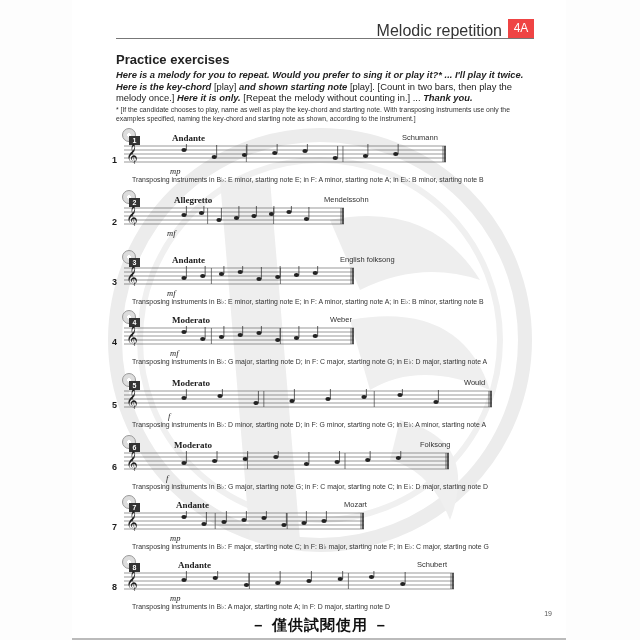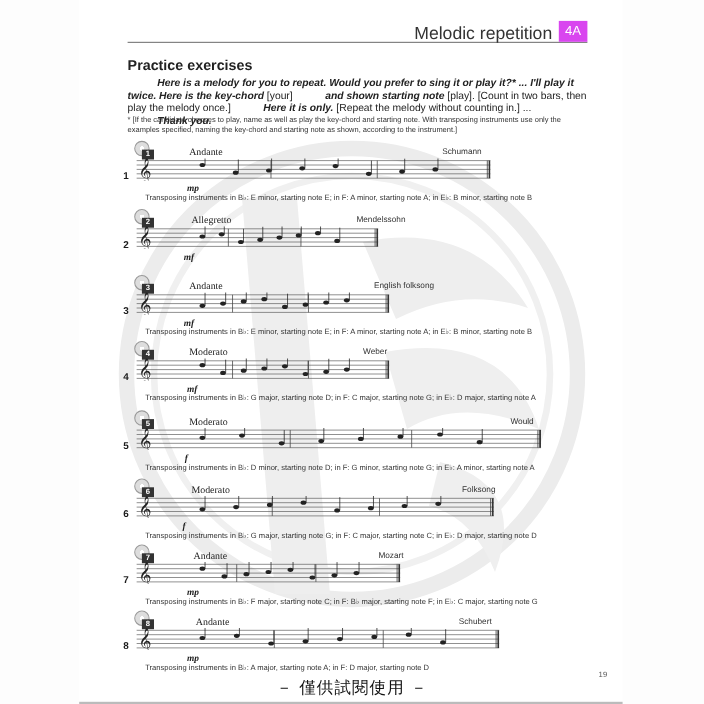--- a/index.html
+++ b/index.html
@@ -1,36 +1,36 @@
 <!DOCTYPE html>
 <html><head>
 <meta charset="utf-8">
 <style>
   html, body { margin:0; padding:0; }
   body { width:640px; height:640px; background:#fdfdfd; position:relative; overflow:hidden; font-family:"Liberation Sans", sans-serif; color:#1c1c1c; }
   .page { position:absolute; left:72px; top:0; width:494px; height:640px; background:#ffffff; }
   .watermark { position:absolute; left:100px; top:120px; width:440px; height:440px; pointer-events:none; }
   .header { position:absolute; left:116px; top:20px; width:418px; height:18px; border-bottom:1px solid #777; }
   .header .title { position:absolute; right:32px; top:2px; font-size:16px; color:#333; }
-  .header .badge { position:absolute; right:0; top:-1px; width:26px; height:19px; background:#d946ef; color:#fff; font-size:12px; text-align:center; line-height:19px; }
+  .header .badge { position:absolute; right:0; top:-1px; width:26px; height:19px; background:#ef4444; color:#fff; font-size:12px; text-align:center; line-height:19px; }
   .section-title { position:absolute; left:116px; top:52px; font-size:13px; font-weight:bold; color:#222; }
   .instructions { position:absolute; left:116px; top:69px; width:420px; font-size:9.4px; line-height:11.6px; color:#222; }
-  .instructions b { font-style:italic;margin-left:27px; }
+  .instructions b { font-style:italic; }
   .footnote { position:absolute; left:116px; top:106px; width:420px; font-size:6.8px; line-height:8.6px; color:#333; }
   .exercise { position:absolute; left:112px; width:420px; height:60px; }
   .ex-num { position:absolute; left:0; top:27px; font-size:9px; font-weight:bold; }
   .cd-icon { position:absolute; left:10px; top:0; width:12px; height:12px; border-radius:50%; border:1px solid #999; background:radial-gradient(circle,#fff 0 2px,#ddd 2px 100%); }
   .track { position:absolute; left:17px; top:8px; width:11px; height:9px; background:#333; color:#fff; font-size:7px; line-height:9px; text-align:center; font-weight:bold; }
-  .tempo { position:absolute; top:5px; font-family:"Liberation Serif", serif; font-weight:normal; font-size:9px; }
+  .tempo { position:absolute; top:5px; font-family:"Liberation Serif", serif; font-weight:bold; font-size:9px; }
   .composer { position:absolute; top:5px; font-size:7.5px; color:#333; }
   .staff { position:absolute; top:16px; left:12px; height:20px; }
-  .dyn { position:absolute; top:38px; font-family:"Liberation Serif", serif; font-style:italic; font-weight:bold; font-size:8.5px; }
+  .dyn { position:absolute; top:38px; font-family:"Liberation Serif", serif; font-style:italic; font-weight:normal; font-size:8.5px; }
   .transpose { position:absolute; left:20px; top:48px; font-size:6.9px; color:#333; white-space:nowrap; }
   .page-num { position:absolute; right:88px; top:610px; font-size:7px; color:#555; }
-  .stamp { position:absolute; left:0; width:640px; top:616px; text-align:center; font-size:15px; color:#111; font-weight:normal; letter-spacing:1px; }
+  .stamp { position:absolute; left:0; width:640px; top:616px; text-align:center; font-size:15px; color:#111; font-weight:bold; letter-spacing:1px; }
   .bottom-rule { position:absolute; left:72px; width:494px; top:638px; height:2px; background:#bbb; }
 </style>
 </head>
 <body>
 
 <div class="page"></div>
 
 <svg class="watermark" viewBox="0 0 440 440">
   <circle cx="220" cy="220" r="205" fill="none" stroke="#ececec" stroke-width="14"></circle>
   <circle cx="220" cy="220" r="180" fill="none" stroke="#f0f0f0" stroke-width="6"></circle>
@@ -39,21 +39,21 @@
   <path d="M250 200 Q360 180 390 270 Q320 240 270 270 Z" fill="#efefef"></path>
   <path d="M300 300 Q380 320 350 400 Q330 350 290 340 Z" fill="#efefef"></path>
 </svg>
 
 <div class="header">
   <span class="title">Melodic repetition</span>
   <span class="badge">4A</span>
 </div>
 
 <div class="section-title">Practice exercises</div>
-<div class="instructions" id="instr"><b>Here is a melody for you to repeat. Would you prefer to sing it or play it?* ... I'll play it twice. Here is the key-chord </b><span>[your] </span><b>and shown starting note </b><span>[play]. [Count in two bars, then play the melody once.] </span><b>Here it is only. </b><span>[Repeat the melody without counting in.] ... </span><b>Thank you.</b></div>
+<div class="instructions" id="instr"><b>Here is a melody for you to repeat. Would you prefer to sing it or play it?* ... I'll play it twice. Here is the key-chord </b><span>[play] </span><b>and shown starting note </b><span>[play]. [Count in two bars, then play the melody once.] </span><b>Here it is only. </b><span>[Repeat the melody without counting in.] ... </span><b>Thank you.</b></div>
 <div class="footnote">* [If the candidate chooses to play, name as well as play the key-chord and starting note. With transposing instruments use only the examples specified, naming the key-chord and starting note as shown, according to the instrument.]</div>
 
 <div id="exercises">
     <div class="exercise" style="top: 128px;">
     <span class="ex-num">1</span>
     <span class="cd-icon"></span>
     <span class="track">1</span>
     <span class="tempo" style="left:60px">Andante</span>
     <span class="composer" style="left:290px">Schumann</span>
     <svg class="staff" width="322" height="24">

